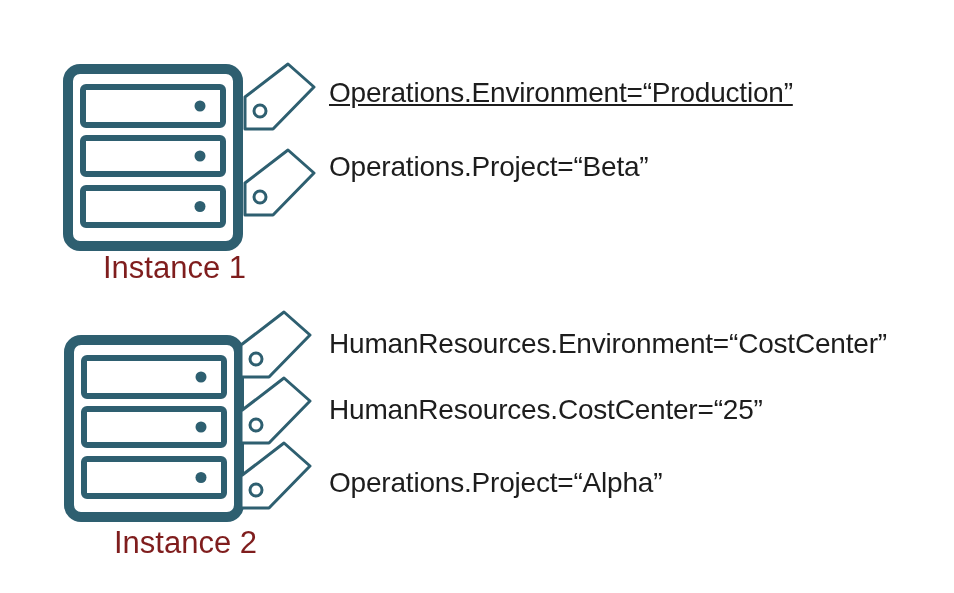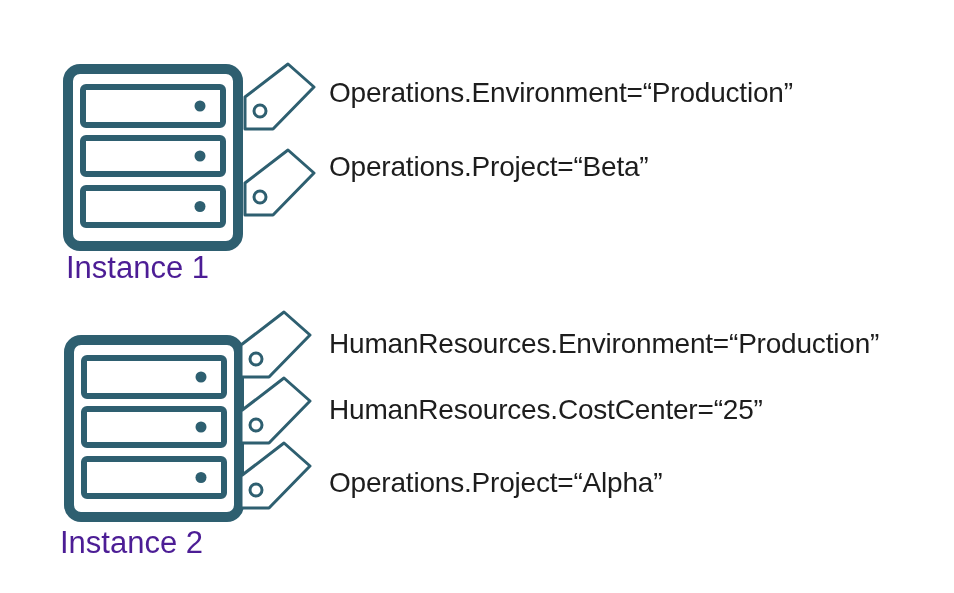--- a/index.html
+++ b/index.html
@@ -17,22 +17,22 @@
     line-height:34px;
     color:#1d1d1d;
     white-space:nowrap;
     letter-spacing:-0.2px;
   }
   .instlabel{
     position:absolute;
     width:180px;
     font-size:31px;
     line-height:38px;
-    color:#4c1d95;
-    text-align:left;
+    color:#7f1d1d;
+    text-align:right;
     white-space:nowrap;
   }
   svg{display:block;}
 </style>
 </head>
 <body>
 
 <div class="canvas">
 
   <section>
@@ -50,21 +50,21 @@
     <svg class="abs" style="left:238px;top:58px;" width="80" height="80" viewBox="0 0 80 80" aria-hidden="true">
       <path d="M 7 39 L 50 6 L 76 29 L 35 71 L 7 71 Z" fill="#ffffff" stroke="#2e5f70" stroke-width="3" stroke-linejoin="round"></path>
       <circle cx="22" cy="53" r="6" fill="#ffffff" stroke="#2e5f70" stroke-width="3"></circle>
     </svg>
 
     <svg class="abs" style="left:238px;top:144px;" width="80" height="80" viewBox="0 0 80 80" aria-hidden="true">
       <path d="M 7 39 L 50 6 L 76 29 L 35 71 L 7 71 Z" fill="#ffffff" stroke="#2e5f70" stroke-width="3" stroke-linejoin="round"></path>
       <circle cx="22" cy="53" r="6" fill="#ffffff" stroke="#2e5f70" stroke-width="3"></circle>
     </svg>
 
-    <div class="tagtext" style="left:329px;top:76px;">Operations.Environment=“Production”</div>
+    <div class="tagtext" style="left:329px;top:76px;text-decoration:underline;">Operations.Environment=“Production”</div>
     <div class="tagtext" style="left:329px;top:150px;">Operations.Project=“Beta”</div>
 
     <div class="instlabel" style="left:66px;top:249px;">Instance 1</div>
   </section>
 
   <section>
 
     <svg class="abs" style="left:64px;top:335px;" width="180" height="187" viewBox="0 0 180 187" aria-hidden="true">
       <rect x="5" y="5" width="170" height="177" rx="12" fill="#ffffff" stroke="#2e5f70" stroke-width="10"></rect>
       <rect x="20" y="23" width="140" height="38" rx="3" fill="#ffffff" stroke="#2e5f70" stroke-width="6"></rect>
@@ -83,20 +83,20 @@
     <svg class="abs" style="left:234px;top:372px;" width="80" height="80" viewBox="0 0 80 80" aria-hidden="true">
       <path d="M 7 39 L 50 6 L 76 29 L 35 71 L 7 71 Z" fill="#ffffff" stroke="#2e5f70" stroke-width="3" stroke-linejoin="round"></path>
       <circle cx="22" cy="53" r="6" fill="#ffffff" stroke="#2e5f70" stroke-width="3"></circle>
     </svg>
 
     <svg class="abs" style="left:234px;top:437px;" width="80" height="80" viewBox="0 0 80 80" aria-hidden="true">
       <path d="M 7 39 L 50 6 L 76 29 L 35 71 L 7 71 Z" fill="#ffffff" stroke="#2e5f70" stroke-width="3" stroke-linejoin="round"></path>
       <circle cx="22" cy="53" r="6" fill="#ffffff" stroke="#2e5f70" stroke-width="3"></circle>
     </svg>
 
-    <div class="tagtext" style="left:329px;top:327px;">HumanResources.Environment=“Production”</div>
+    <div class="tagtext" style="left:329px;top:327px;">HumanResources.Environment=“CostCenter”</div>
     <div class="tagtext" style="left:329px;top:393px;">HumanResources.CostCenter=“25”</div>
     <div class="tagtext" style="left:329px;top:466px;">Operations.Project=“Alpha”</div>
 
-    <div class="instlabel" style="left:60px;top:524px;">Instance 2</div>
+    <div class="instlabel" style="left:77px;top:524px;">Instance 2</div>
   </section>
 
 </div>
 
 </body></html>

